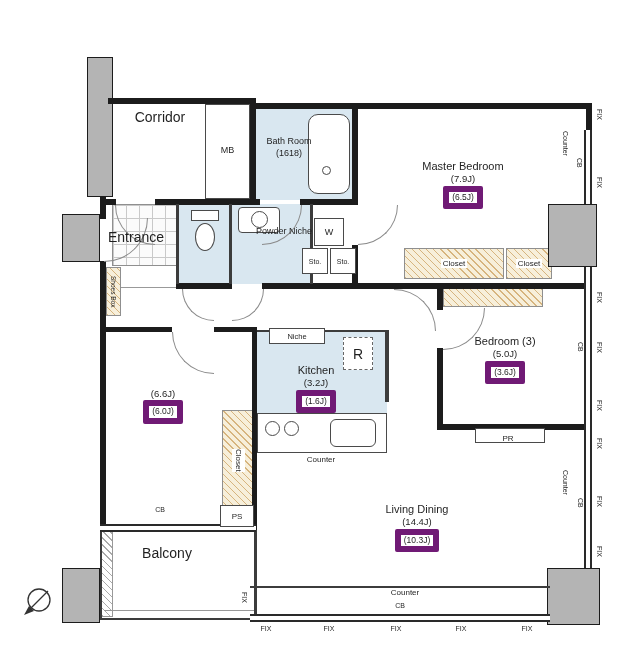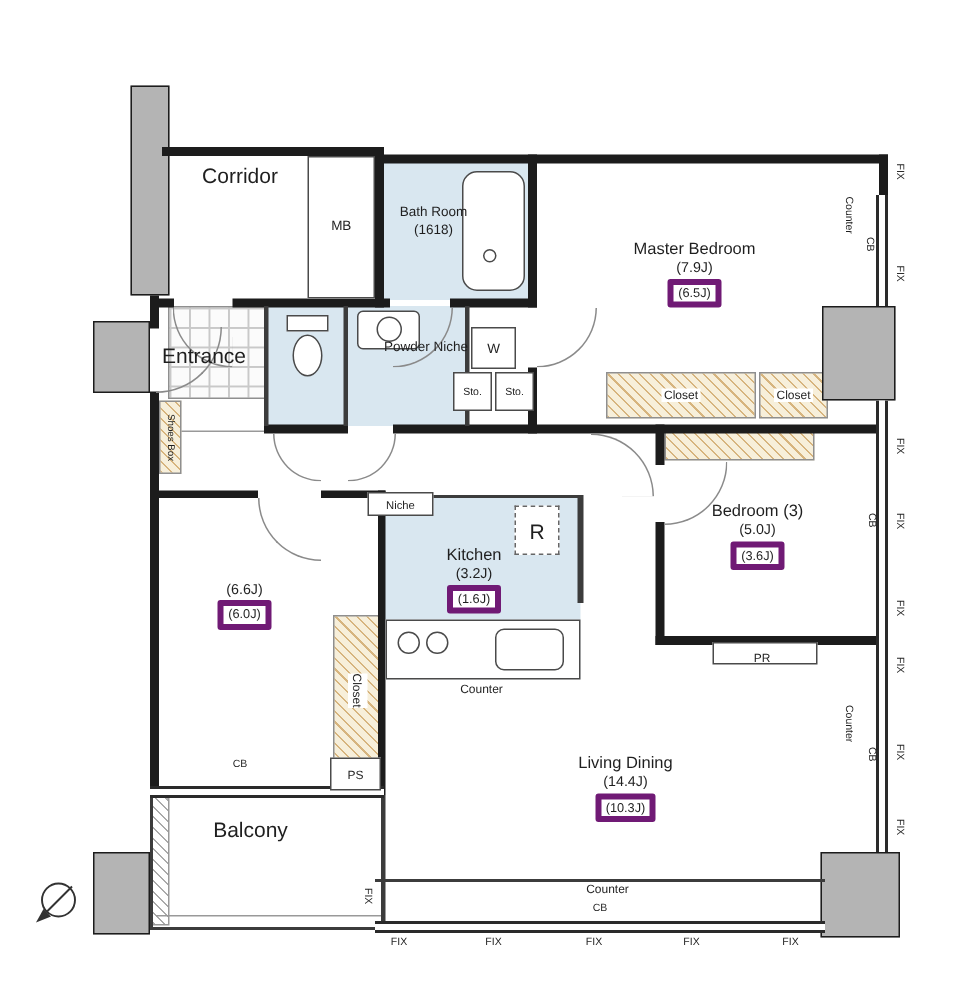--- a/index.html
+++ b/index.html
@@ -18,21 +18,21 @@
 .boxd{position:absolute;background:#fff;border:1px dashed #666}
 .winV{position:absolute;background:#fff;border-left:2px solid #2a2a2a;border-right:2px solid #2a2a2a}
 .winH{position:absolute;background:#fff;border-top:2px solid #2a2a2a;border-bottom:2px solid #2a2a2a}
 .arc{position:absolute;border:1.2px solid #8a8a8a;background:transparent}
 .c-tl{border-radius:0 0 100% 0;border-top:none;border-left:none}
 .c-tr{border-radius:0 0 0 100%;border-top:none;border-right:none}
 .c-bl{border-radius:0 100% 0 0;border-bottom:none;border-left:none}
 .lbl{position:absolute;text-align:center;line-height:1.3;font-size:11px;white-space:nowrap}
 .wrap{white-space:normal}
 .sz{font-size:9.5px}
-.net{display:inline-block;font-size:8.5px;border:4px solid #701a75;background:#fff;padding:0 3px;line-height:1.35;border-radius:2px}
+.net{display:inline-block;font-size:8.5px;border:6px solid #701a75;background:#fff;padding:0 3px;line-height:1.35;border-radius:2px}
 .s10{font-size:14px}.s9{font-size:9px}.s8{font-size:8px}.s7{font-size:7px}
 .vert{writing-mode:vertical-rl;text-orientation:mixed}
 .cfl{display:flex;align-items:center;justify-content:center}
 .circ{position:absolute;border:1.2px solid #4a4a4a;border-radius:50%;background:#fff}
 .wbg{background:#fff;padding:0 2px}
 </style>
 </head>
 <body>
 
 <div id="plan">
@@ -110,21 +110,21 @@
   <div class="circ" style="left:251px;top:211px;width:17px;height:17px"></div>
   <div class="box cfl s9" style="left:314px;top:218px;width:30px;height:28px">
       <span>W</span>
     </div>
   <div class="box cfl s7" style="left:302px;top:248px;width:26px;height:26px">
       <span>Sto.</span>
     </div>
   <div class="box cfl s7" style="left:330px;top:248px;width:26px;height:26px">
       <span>Sto.</span>
     </div>
-  <div class="box cfl" style="left:245px;top:328px;width:44px;height:16px">
+  <div class="box cfl" style="left:269px;top:328px;width:56px;height:16px">
       <span style="font-size:7.5px">Niche</span>
     </div>
   <div class="boxd cfl" style="left:343px;top:337px;width:30px;height:33px">
       <span class="s10">R</span>
     </div>
   <div class="box" style="left:257px;top:413px;width:130px;height:40px"></div>
   <div class="circ" style="left:265px;top:421px;width:15px;height:15px"></div>
   <div class="circ" style="left:284px;top:421px;width:15px;height:15px"></div>
   <div class="box" style="left:330px;top:419px;width:46px;height:28px;border-radius:6px"></div>
   <div class="box cfl s8" style="left:220px;top:505px;width:34px;height:22px">

